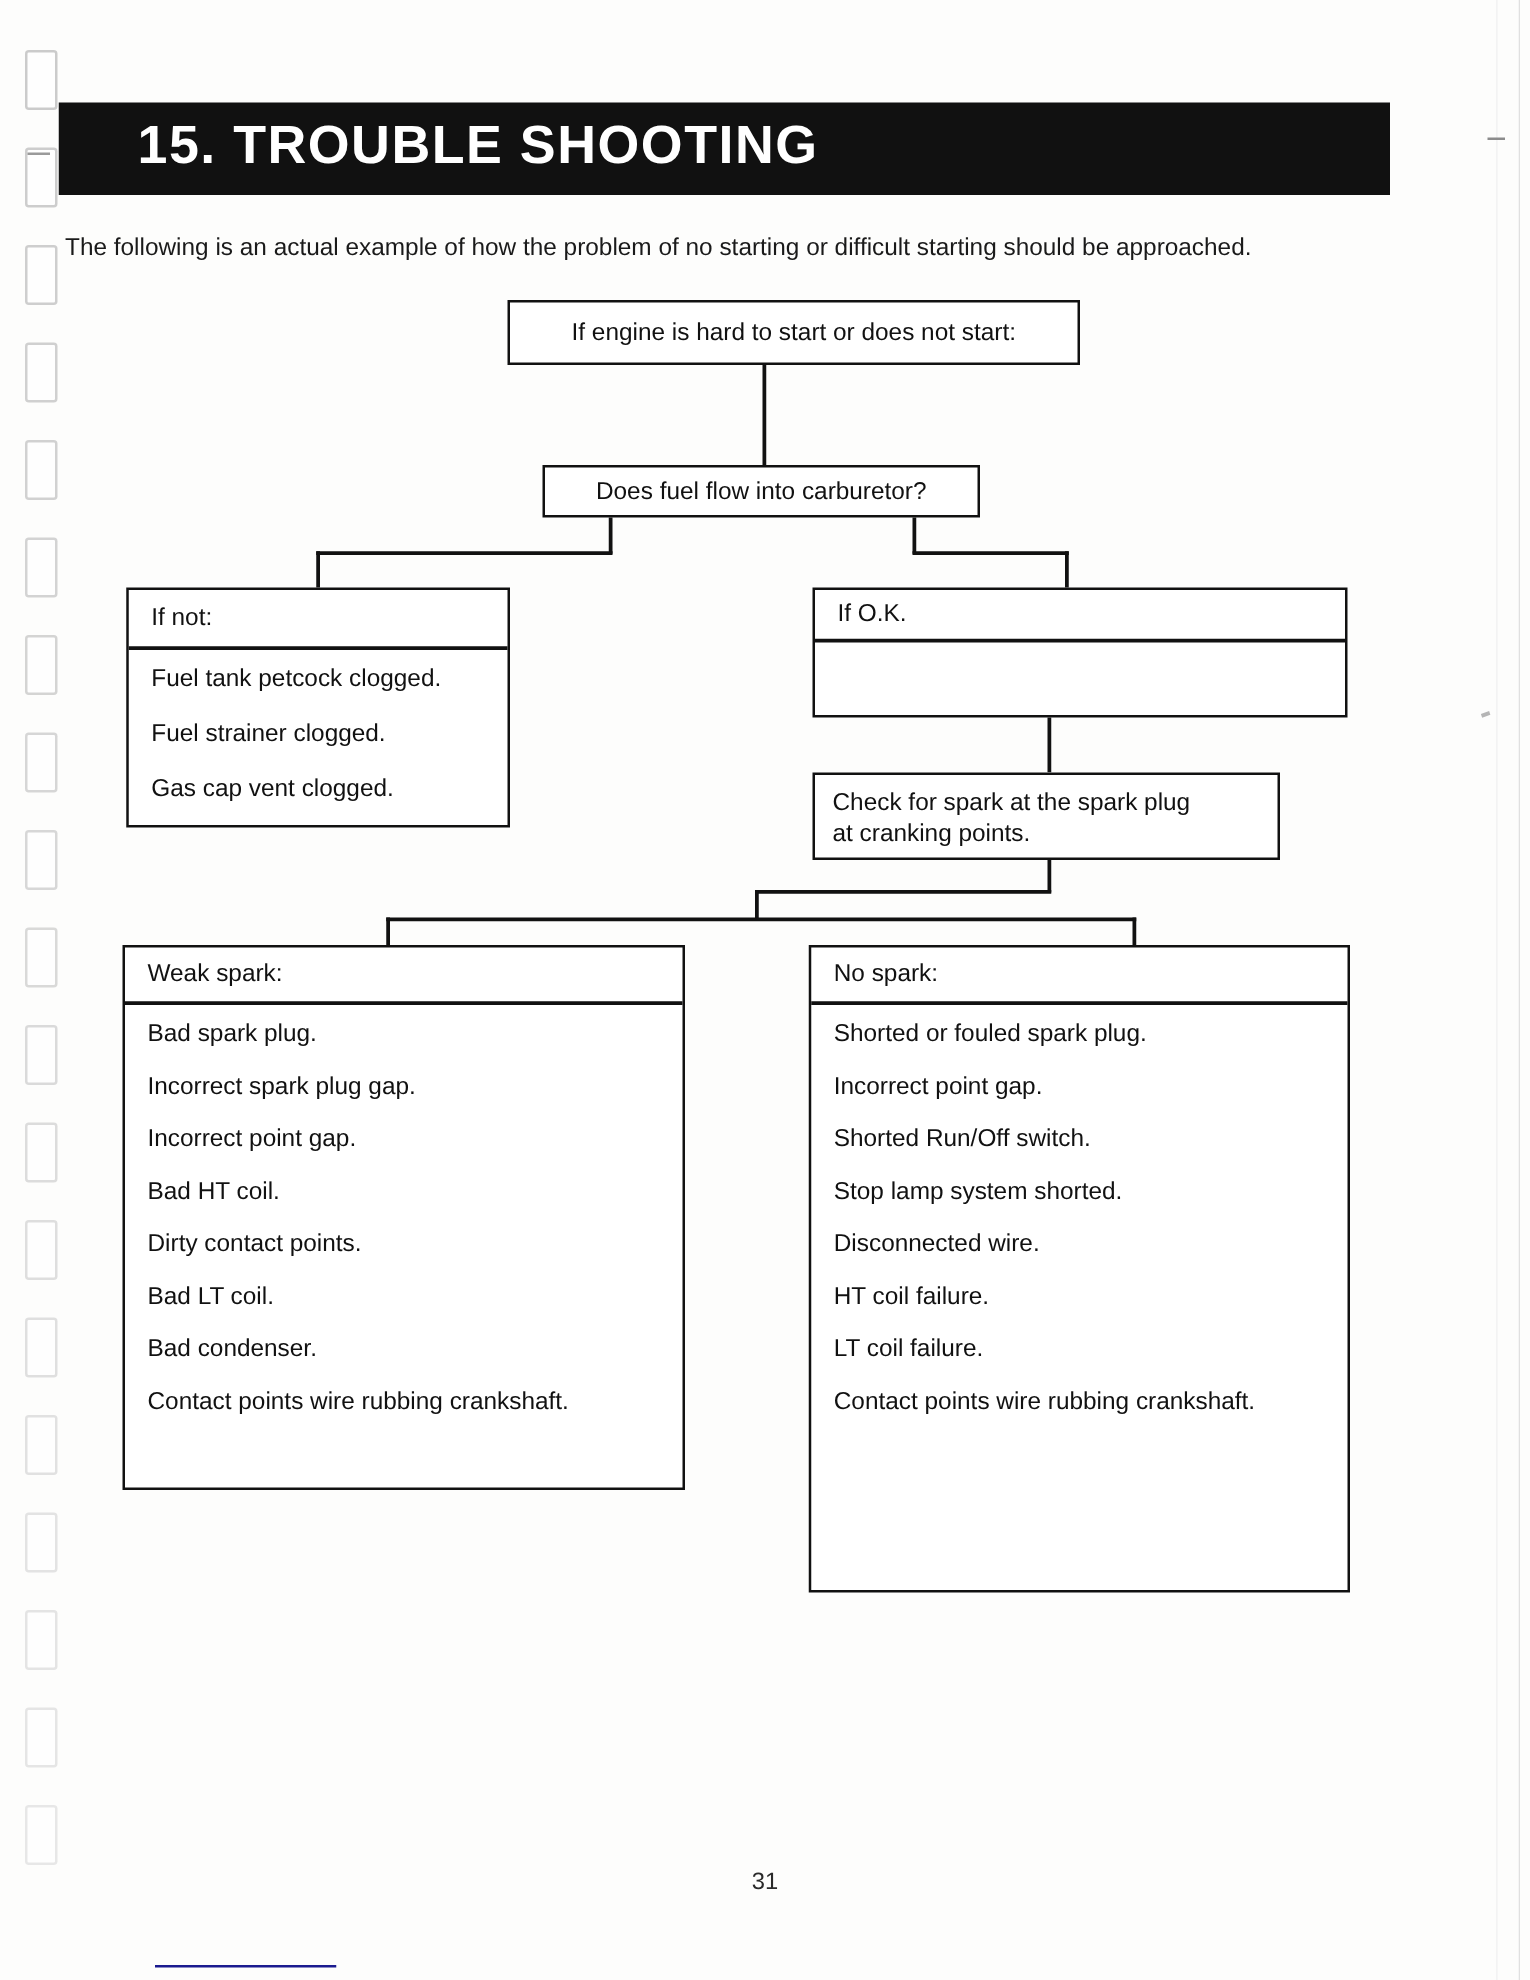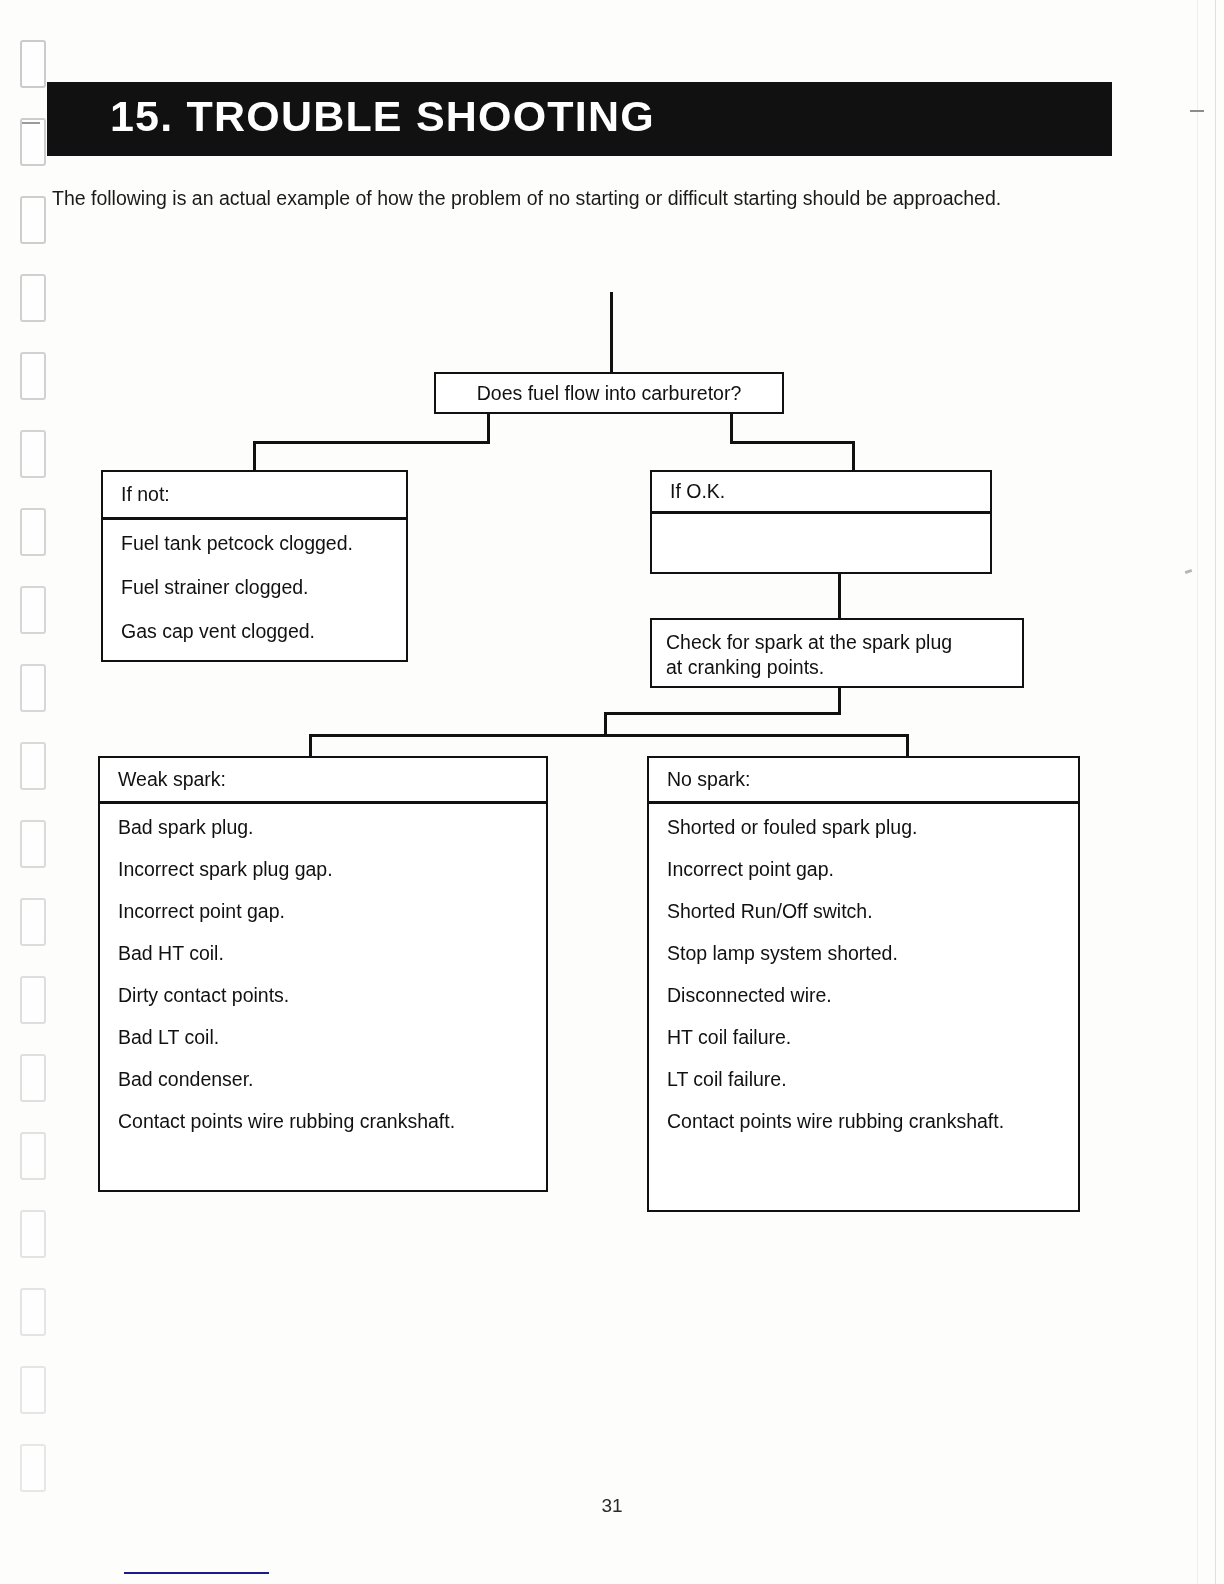--- a/index.html
+++ b/index.html
@@ -210,20 +210,23 @@
   <div class="scan-edge-right2"></div>
   <div class="edge-tick-right"></div>
   <div class="speck-a"></div>
   <div class="bottom-blue-rule"></div>
 
   <div class="banner"></div>
   <div class="banner-title">15. TROUBLE SHOOTING</div>
 
   <div class="intro">The following is an actual example of how the problem of no starting or difficult starting should be approached.</div>
 
+  <div class="fbox centered-box" style="left:406px; top:240px; width:458px; height:52px;">
+    <span class="fbox-text">If engine is hard to start or does not start:</span>
+  </div>
 
   <div class="ln lnv" style="left:610px; top:292px; height:80px;"></div>
 
   <div class="fbox centered-box" style="left:434px; top:372px; width:350px; height:42px;">
     <span class="fbox-text">Does fuel flow into carburetor?</span>
   </div>
 
   <div class="ln lnv" style="left:487px; top:414px; height:29px;"></div>
   <div class="ln lnh" style="left:253px; top:441px; width:237px;"></div>
   <div class="ln lnv" style="left:253px; top:441px; height:31px;"></div>
@@ -236,21 +239,21 @@
     <div class="hdr-strip" style="height:48px;">
       <span class="hdr-label">If not:</span>
     </div>
     <div class="item-list" style="top:48px;">
       <div class="item-row">Fuel tank petcock clogged.</div>
       <div class="item-row" style="margin-top:22px;">Fuel strainer clogged.</div>
       <div class="item-row" style="margin-top:22px;">Gas cap vent clogged.</div>
     </div>
   </div>
 
-  <div class="fbox" style="left:650px; top:470px; width:342px; height:104px;text-decoration:underline;">
+  <div class="fbox" style="left:650px; top:470px; width:428px; height:104px;text-decoration:underline;">
     <div class="hdr-strip" style="height:42px;">
       <span class="hdr-label">If O.K.</span>
     </div>
   </div>
 
   <div class="ln lnv" style="left:838px; top:574px; height:44px;"></div>
 
   <div class="fbox" style="left:650px; top:618px; width:374px; height:70px;">
     <div class="fbox-text" style="padding:10px 0 0 14px;">Check for spark at the spark plug
 at cranking points.</div>
@@ -272,21 +275,21 @@
       <div class="item-row" style="margin-top:20px;">Incorrect spark plug gap.</div>
       <div class="item-row" style="margin-top:20px;">Incorrect point gap.</div>
       <div class="item-row" style="margin-top:20px;">Bad HT coil.</div>
       <div class="item-row" style="margin-top:20px;">Dirty contact points.</div>
       <div class="item-row" style="margin-top:20px;">Bad LT coil.</div>
       <div class="item-row" style="margin-top:20px;">Bad condenser.</div>
       <div class="item-row" style="margin-top:20px;">Contact points wire rubbing crankshaft.</div>
     </div>
   </div>
 
-  <div class="fbox" style="left:647px; top:756px; width:433px; height:456px;">
+  <div class="fbox" style="left:647px; top:756px; width:433px; height:518px;">
     <div class="hdr-strip" style="height:46px;">
       <span class="hdr-label">No spark:</span>
     </div>
     <div class="item-list" style="top:46px;">
       <div class="item-row">Shorted or fouled spark plug.</div>
       <div class="item-row" style="margin-top:20px;">Incorrect point gap.</div>
       <div class="item-row" style="margin-top:20px;">Shorted Run/Off switch.</div>
       <div class="item-row" style="margin-top:20px;">Stop lamp system shorted.</div>
       <div class="item-row" style="margin-top:20px;">Disconnected wire.</div>
       <div class="item-row" style="margin-top:20px;">HT coil failure.</div>

